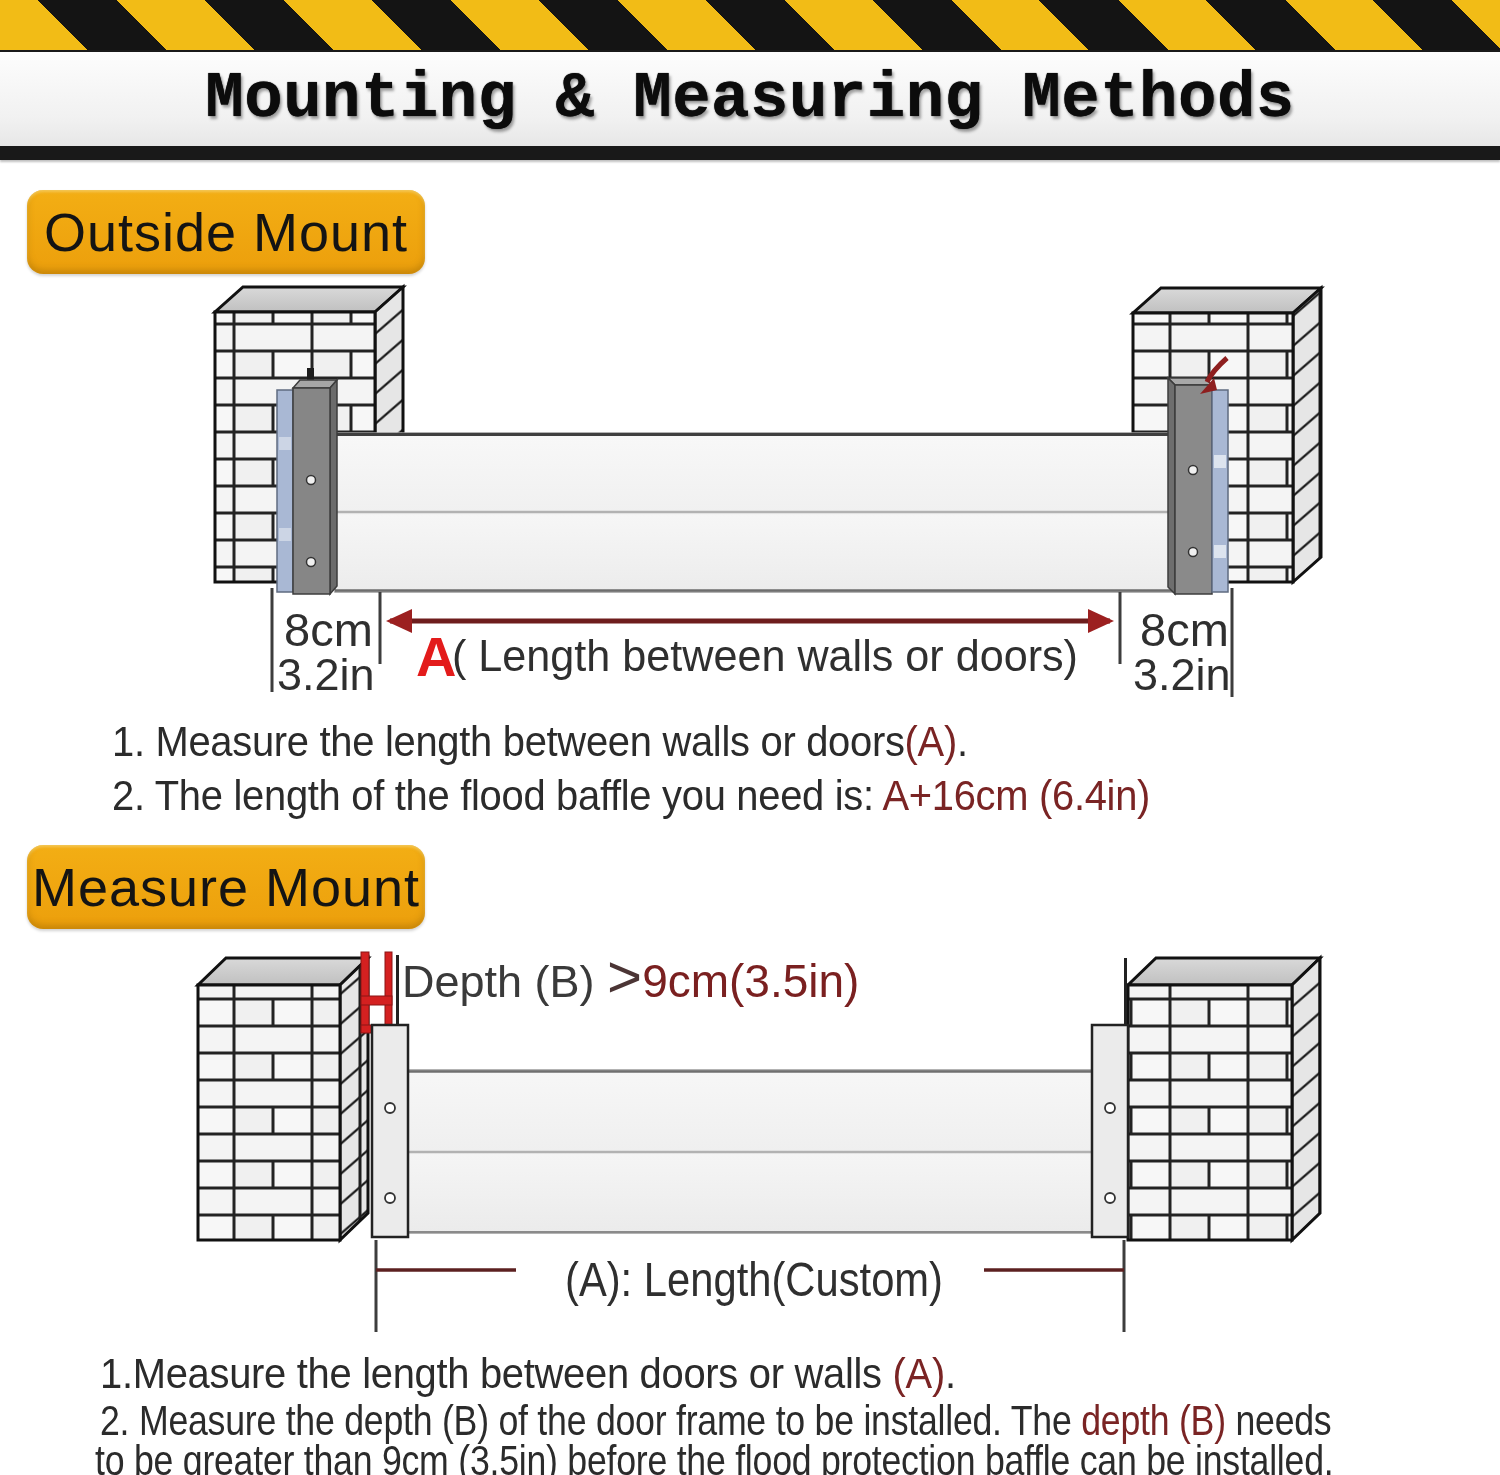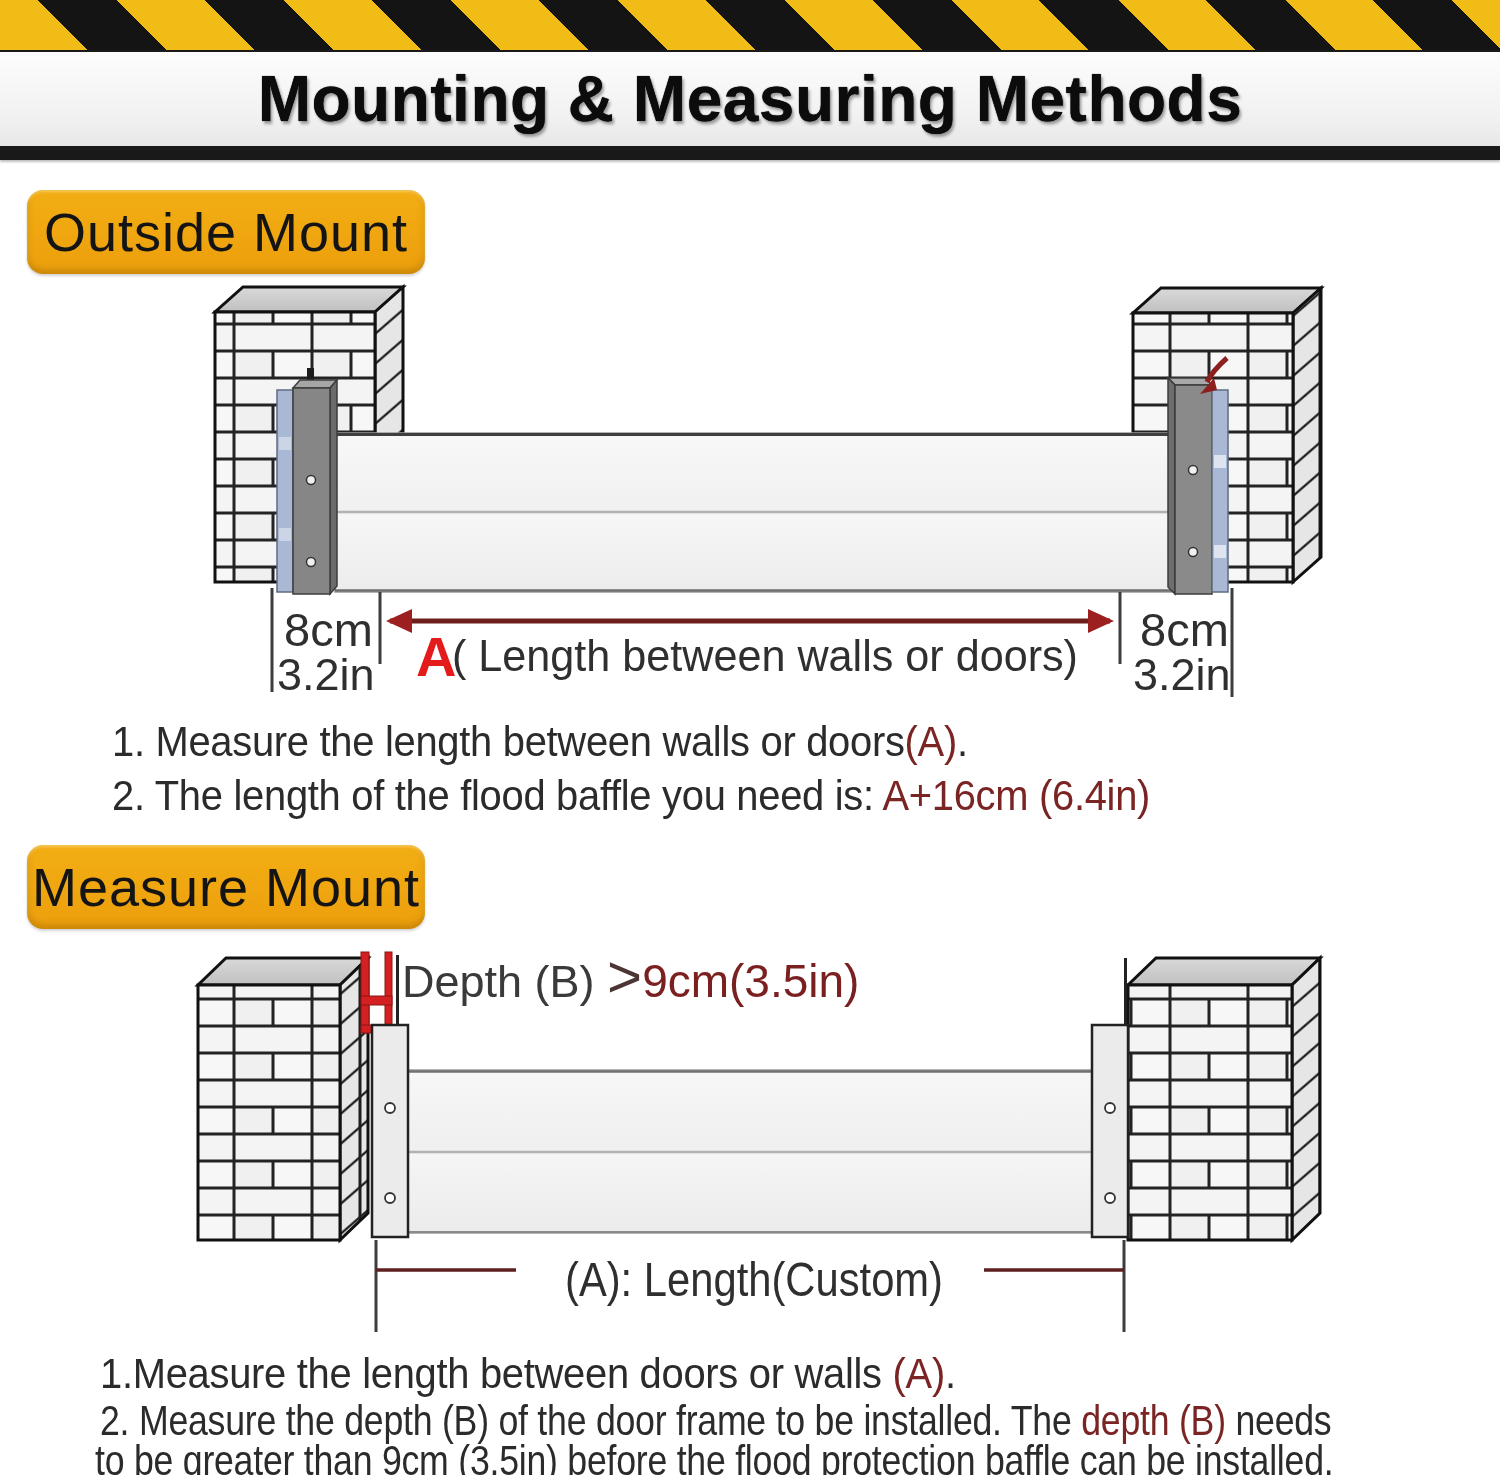--- a/index.html
+++ b/index.html
@@ -10,21 +10,21 @@
   .abs{position:absolute;}
   
   .stripe{
     left:0;top:0;width:1500px;height:50px;
     background:repeating-linear-gradient(45deg,#F2BC16 0 62px,#141414 62px 118px);
     border-bottom:2px solid #1a1a1a;
   }
   .titleband{
     left:0;top:52px;width:1500px;height:94px;
     background:linear-gradient(#fdfdfd,#f1f1f1 70%,#e7e7e7);
-    display:flex;align-items:center;justify-content:center;
+    display:flex;align-items:center;justify-content:center;font-family:Liberation Mono, monospace;
   }
   .title{
     font-size:64px;font-weight:bold;color:#0c0c0c;letter-spacing:0.5px;
     text-shadow:2px 3px 3px rgba(0,0,0,0.35), 0 0 1px #000;
     white-space:nowrap;
   }
   .titlebar{
     left:0;top:146px;width:1500px;height:14px;background:#191919;
     box-shadow:0 2px 2px rgba(0,0,0,.25);
   }

